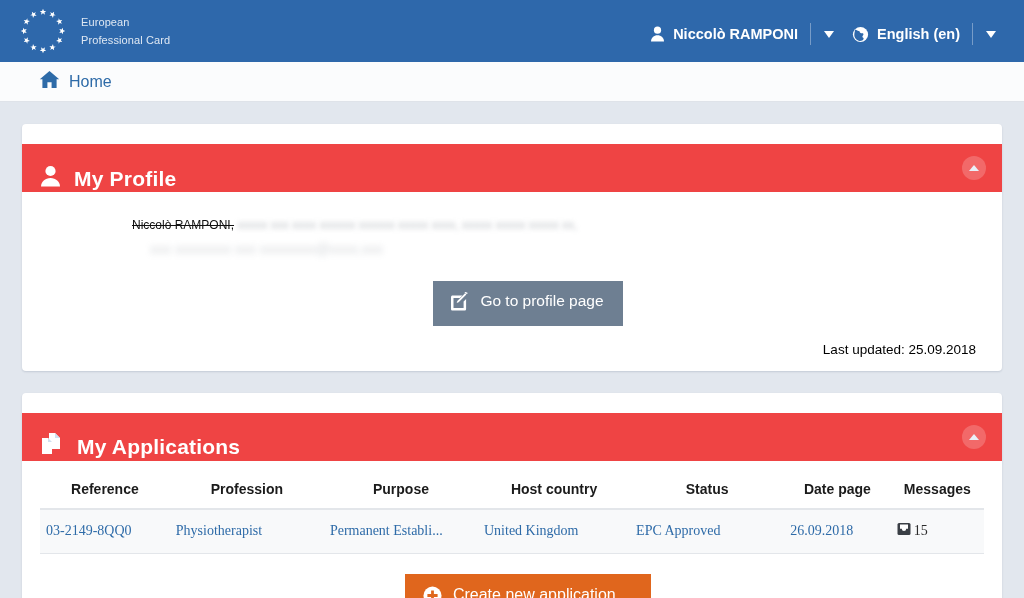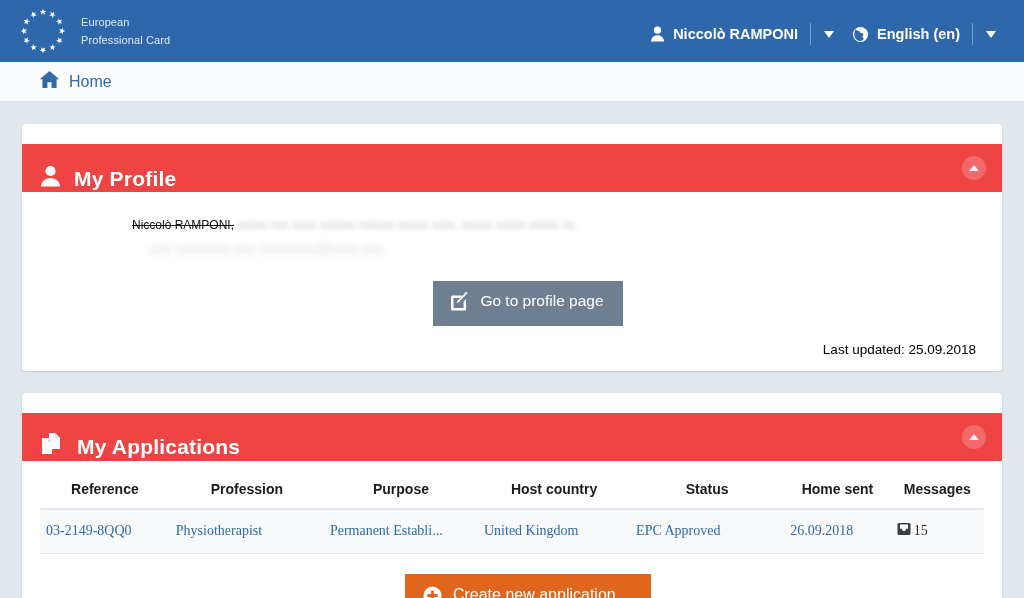--- a/index.html
+++ b/index.html
@@ -438,21 +438,21 @@
 
     <div class="apps-body">
       <table class="apps">
         <thead>
           <tr>
             <th class="col-ref">Reference</th>
             <th class="col-prof">Profession</th>
             <th class="col-purpose">Purpose</th>
             <th class="col-host">Host country</th>
             <th class="col-status">Status</th>
-            <th class="col-date">Home sent</th>
+            <th class="col-date">Date page</th>
             <th class="col-msg">Messages</th>
           </tr>
         </thead>
         <tbody>
           <tr>
             <td class="col-ref">
               <a>03-2149-8QQ0</a>
             </td>
             <td class="col-prof">
               <a>Physiotherapist</a>

